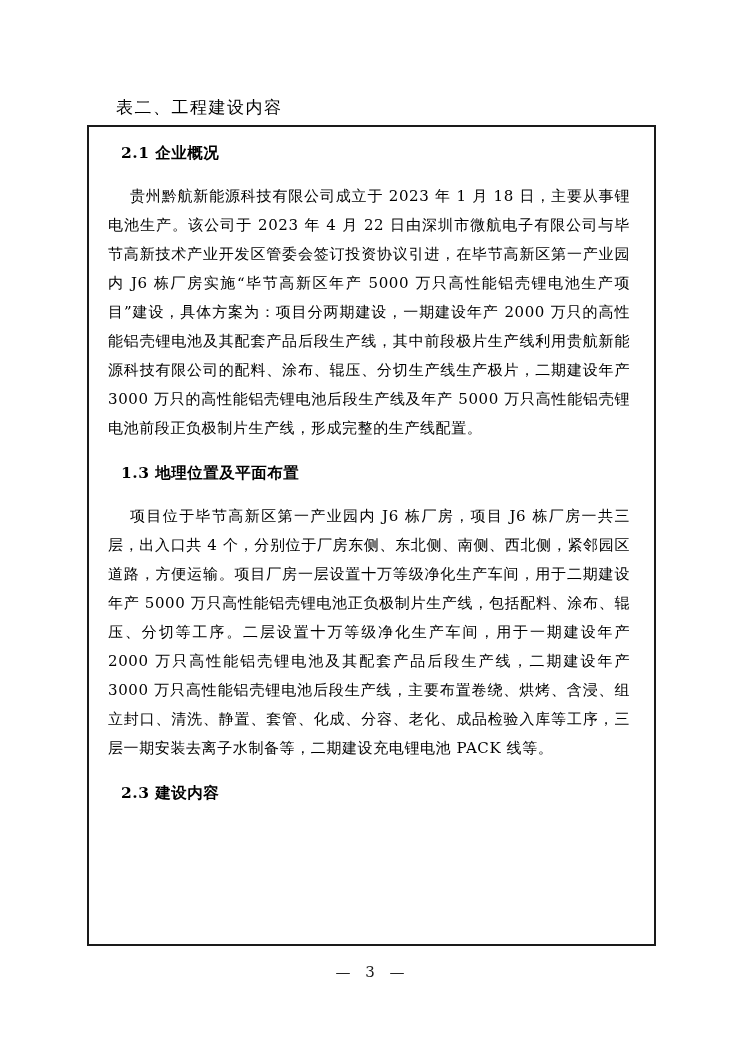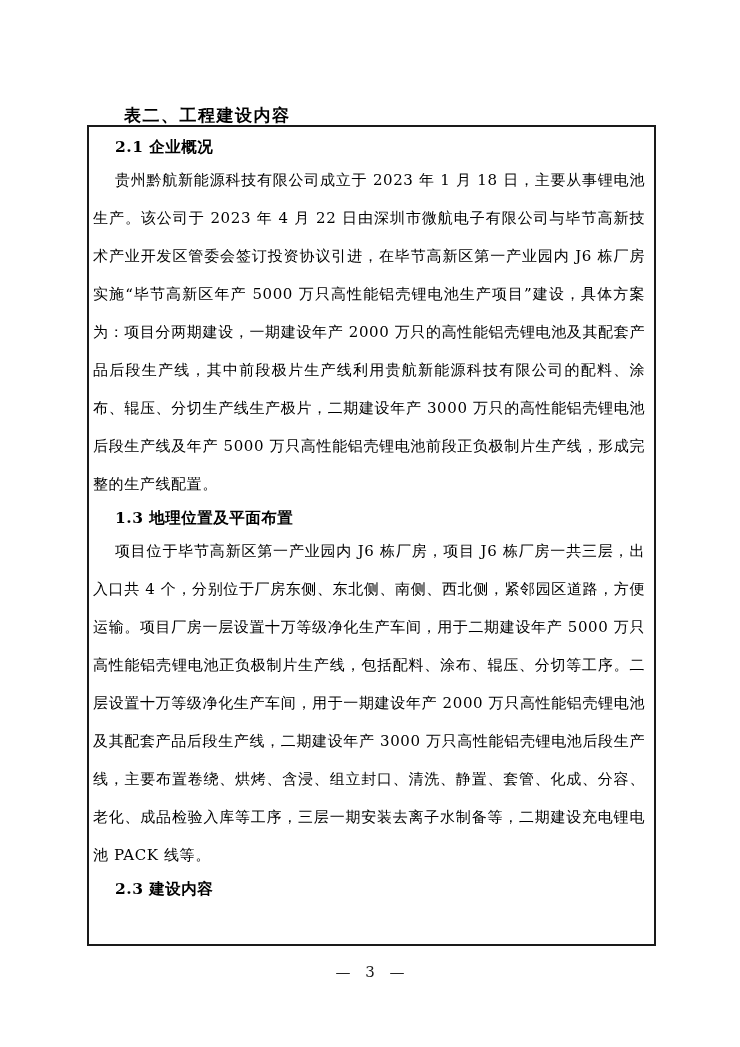--- a/index.html
+++ b/index.html
@@ -17,50 +17,50 @@
   }
   .doc-page {
     position: absolute;
     inset: 0;
     background: #ffffff;
   }
   .doc-title {
     position: absolute;
     left: 108px;
     top: 88px;
-    margin: 16px;
+    margin: 8px;
     font-size: 17px;
-    font-weight: bold;
+    font-weight: normal;
     letter-spacing: 1.5px;
     white-space: nowrap;
   }
   .content-box {
     position: absolute;
     left: 87px;
     top: 125px;
     width: 569px;
     height: 821px;
     border: 2px solid #1a1a1a;
     box-sizing: border-box;
     padding: 5px 9px 0 4px;
     overflow: hidden;
     background: #ffffff;
   }
   .content-box h2 {
-    margin: 0;
+    margin: 6px;
     padding-left: 22px;
     font-size: 15.5px;
     font-weight: bold;
     line-height: 29px;
     letter-spacing: 0.5px;
   }
   .content-box p {
-    margin: 0;
+    margin: 15px;
     font-size: 15px;
-    line-height: 38px;
+    line-height: 29px;
     text-indent: 22px;
     text-align: justify;
     letter-spacing: 0.6px;
   }
   .page-footer {
     position: absolute;
     left: 0;
     right: 0;
     top: 963px;
     text-align: center;

